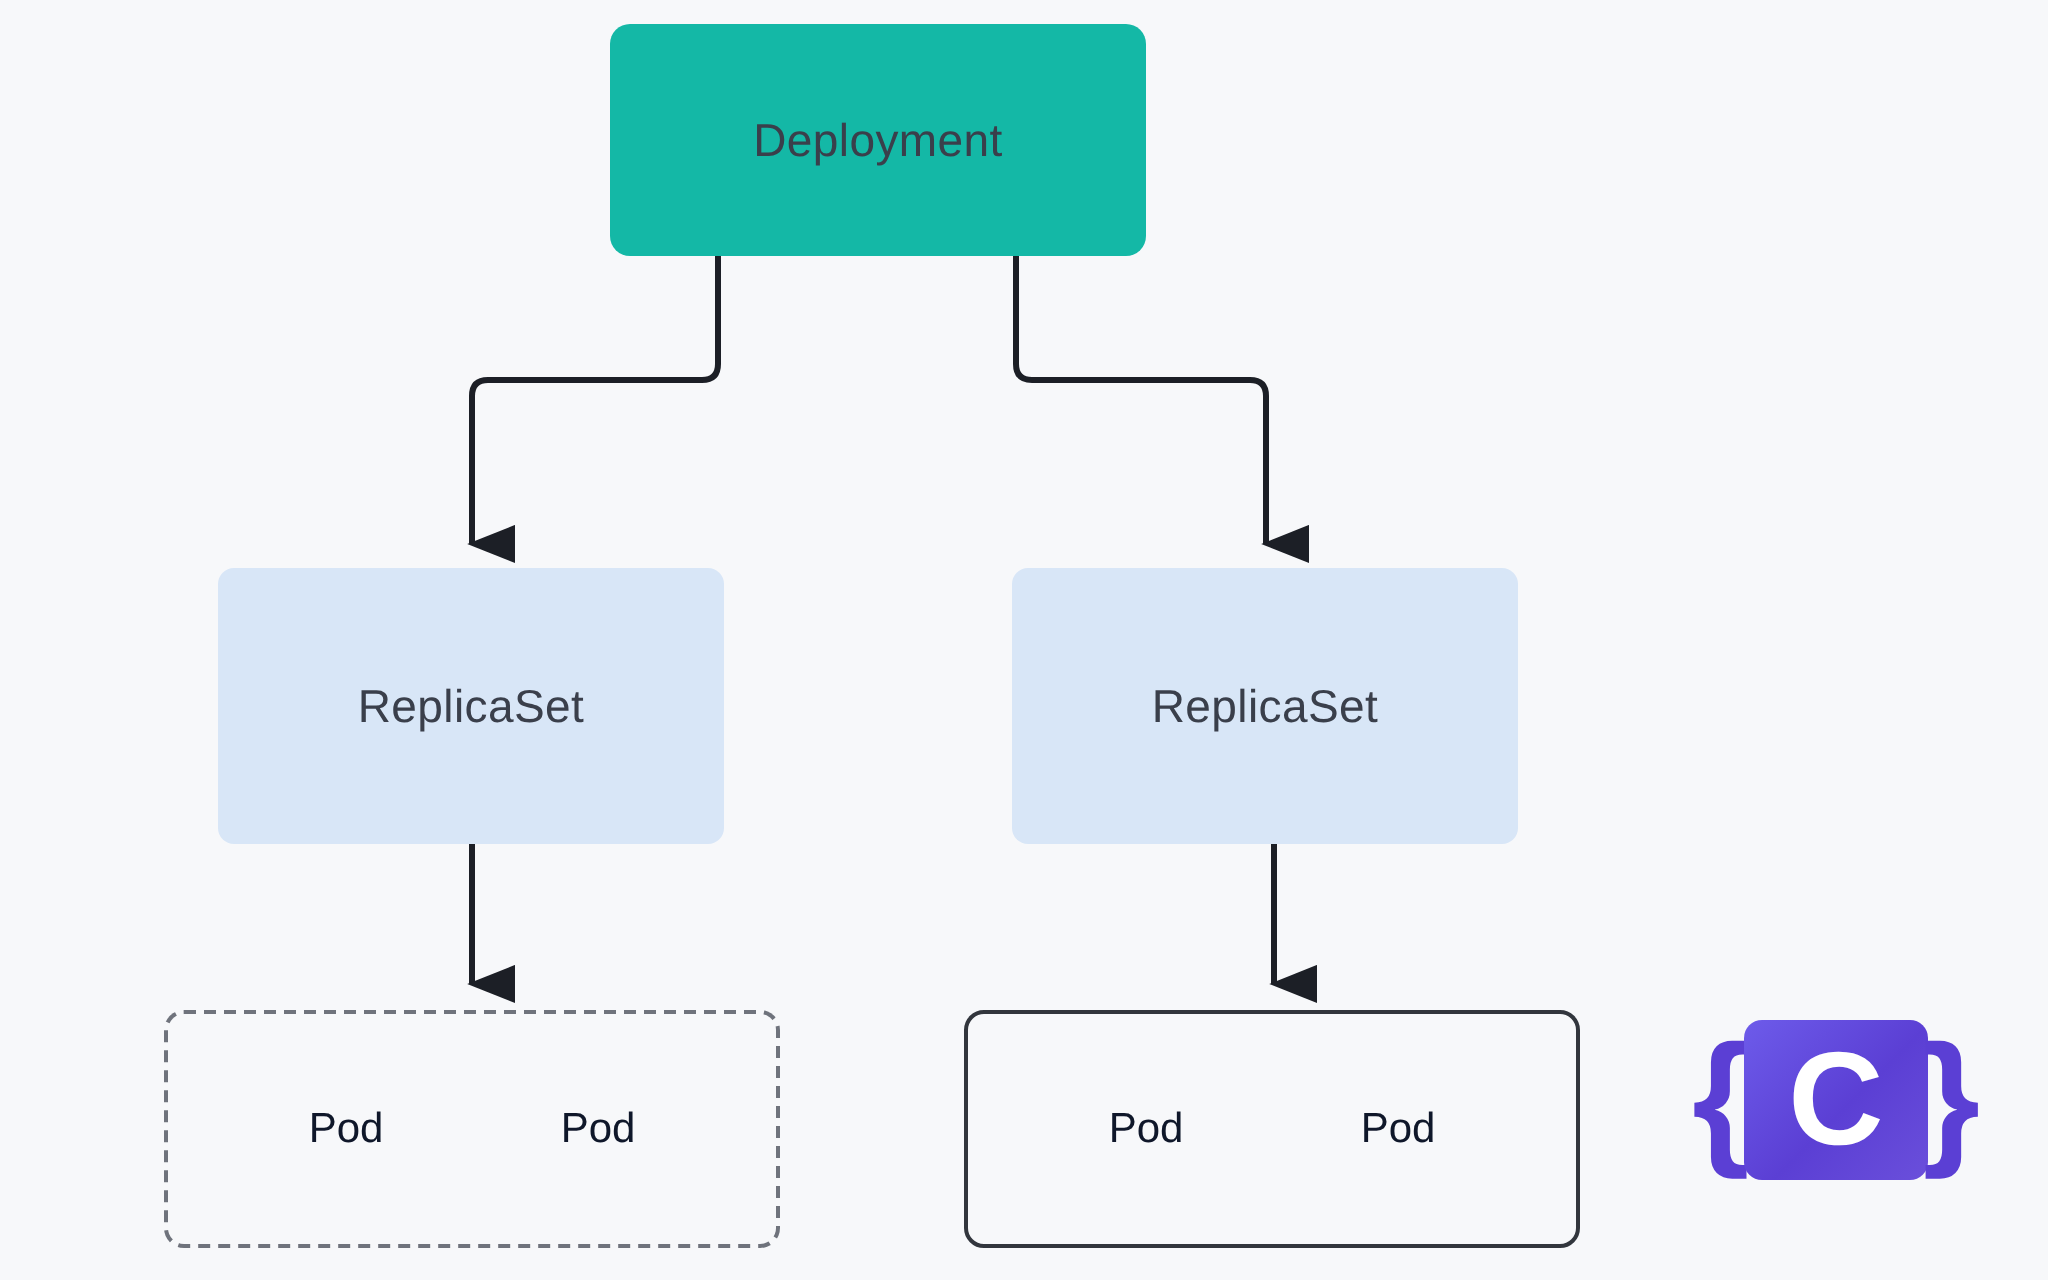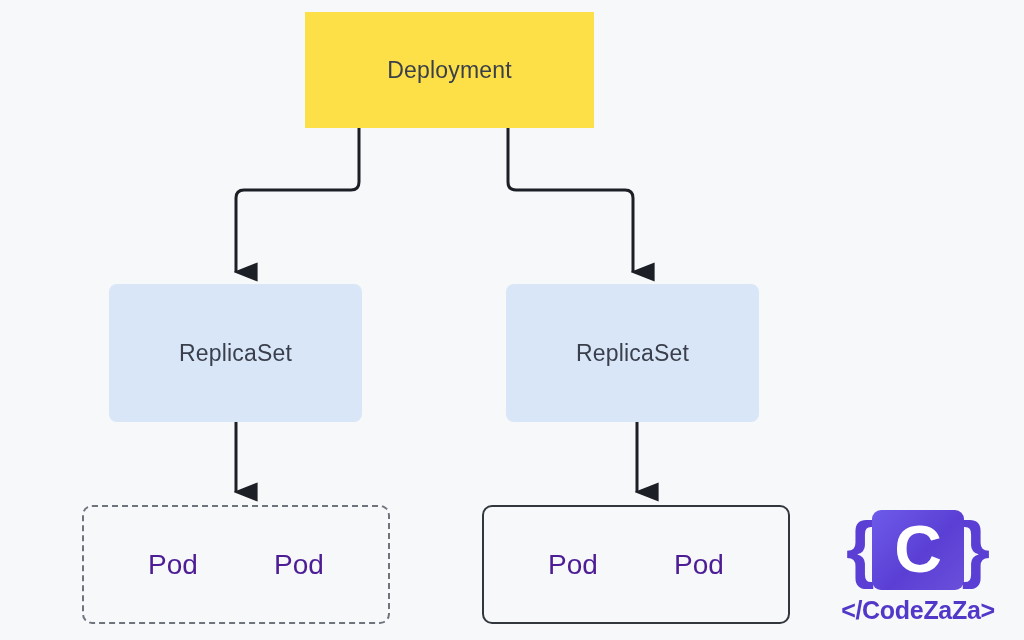--- a/index.html
+++ b/index.html
@@ -33,24 +33,24 @@
     color: #3a3f4b;
     letter-spacing: 0.2px;
     font-weight: 400;
     white-space: nowrap;
   }
 
   
   #node-deployment {
     left: 305px;
     top: 12px;
-    width: 289px;
+    width: 268px;
     height: 116px;
-    background: #fde047;
-    border-radius: 0;
+    background: #14b8a6;
+    border-radius: 10px;
   }
 
   
   .replicaset {
     width: 253px;
     height: 138px;
     background: #d8e6f7;
     border-radius: 8px;
   }
   #node-replicaset-left {
@@ -82,22 +82,22 @@
   #group-pods-right {
     left: 482px;
     top: 505px;
     width: 308px;
     height: 119px;
     border: 2px solid #32363d;
     border-radius: 10px;
     background: transparent;
   }
   .pod-label {
-    font-size: 28px;
-    color: #4c1d95;
+    font-size: 21px;
+    color: #0f172a;
     white-space: nowrap;
   }
 
   
   #logo-watermark {
     position: absolute;
     left: 818px;
     top: 508px;
     width: 200px;
     height: 124px;
@@ -193,14 +193,13 @@
   <span class="pod-label">Pod</span>
 </div>
 
 <div id="logo-watermark">
   <div id="logo-mark">
     <span class="brace" id="brace-left">{</span>
     <div id="logo-square"></div>
     <span id="logo-c">C</span>
     <span class="brace" id="brace-right">}</span>
   </div>
-  <div id="logo-text">&lt;/CodeZaZa&gt;</div>
 </div>
 
 </body></html>

